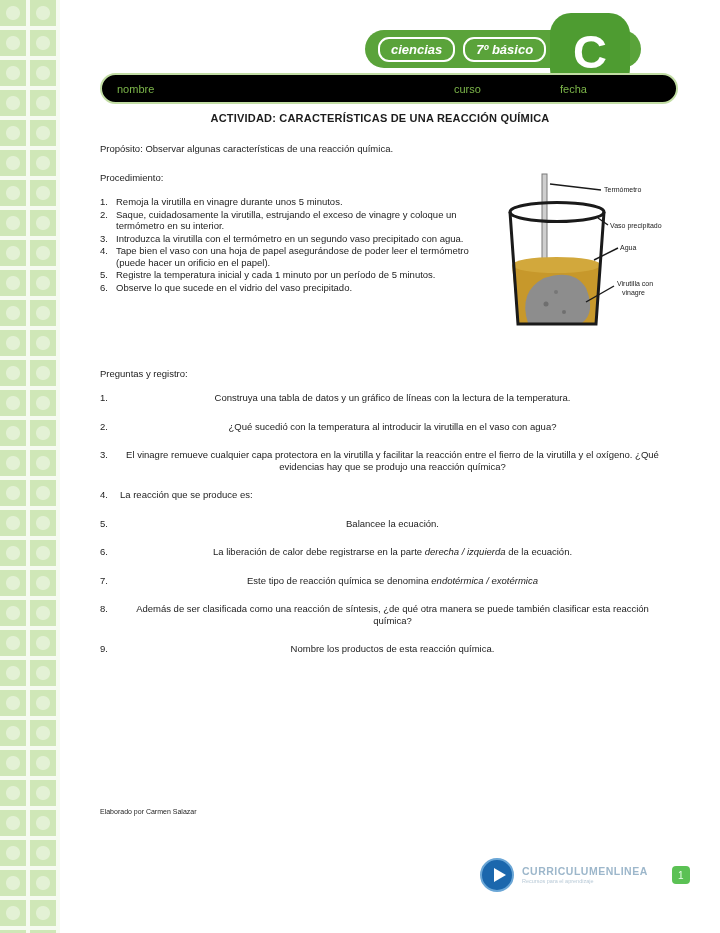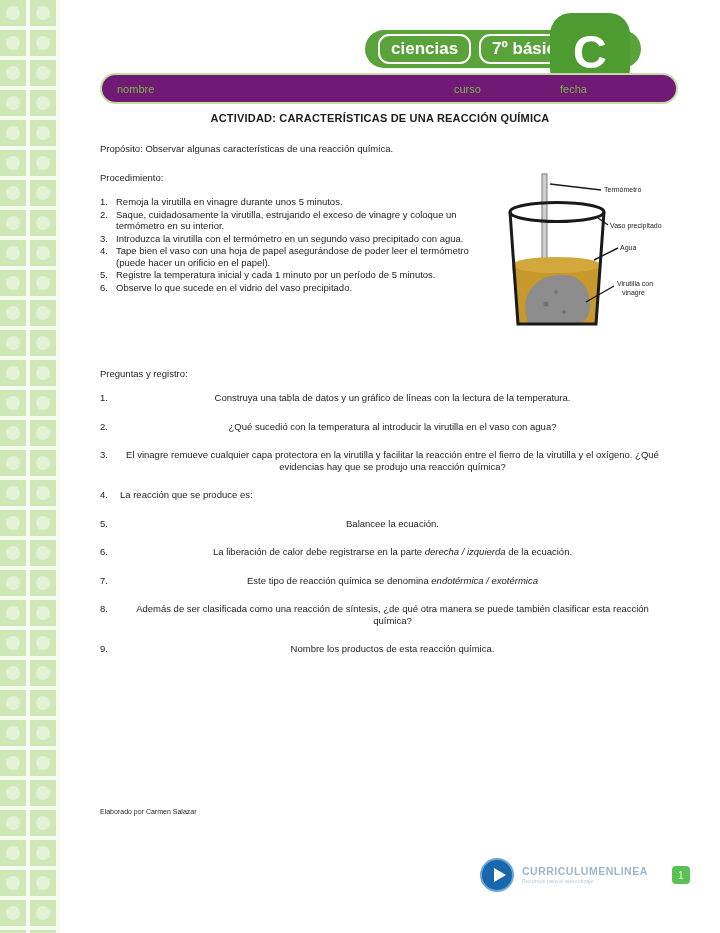--- a/index.html
+++ b/index.html
@@ -17,30 +17,30 @@
       radial-gradient(circle at 13px 13px, #e3f1d5 6.5px, #cfe7b7 7.5px);
     background-size:30px 30px;
   }
   
   .subject-pill{
     position:absolute;left:365px;top:30px;width:276px;height:38px;border-radius:20px;
     background:#5aa33a;display:flex;align-items:center;gap:8px;padding-left:13px;box-sizing:border-box;
   }
   .badge{
     border:2px solid #ffffff;border-radius:11px;color:#ffffff;font-weight:bold;
-    font-size:17px;padding:3px 11px;white-space:nowrap;
+    font-size:13px;padding:3px 11px;white-space:nowrap;font-style:italic;
   }
   .c-logo{
     position:absolute;left:550px;top:13px;width:80px;height:77px;border-radius:21px;
     background:#4e9c31;color:#ffffff;font-size:47px;font-weight:bold;
     display:flex;align-items:center;justify-content:center;
   }
   .fields-bar{
     position:absolute;left:100px;top:73px;width:578px;height:31px;box-sizing:border-box;
-    border:2px solid #c2dda4;border-radius:16px;background:#701a75;
+    border:2px solid #c2dda4;border-radius:16px;background:#000000;
   }
   .fields-bar span{position:absolute;top:8px;font-size:11px;color:#7cb54a;}
   .f-nombre{left:15px;}
   .f-curso{left:352px;}
   .f-fecha{left:458px;}
   
   .doc-title{
     position:absolute;left:100px;top:112px;width:560px;text-align:center;
     font-size:11px;font-weight:bold;letter-spacing:.2px;
   }

